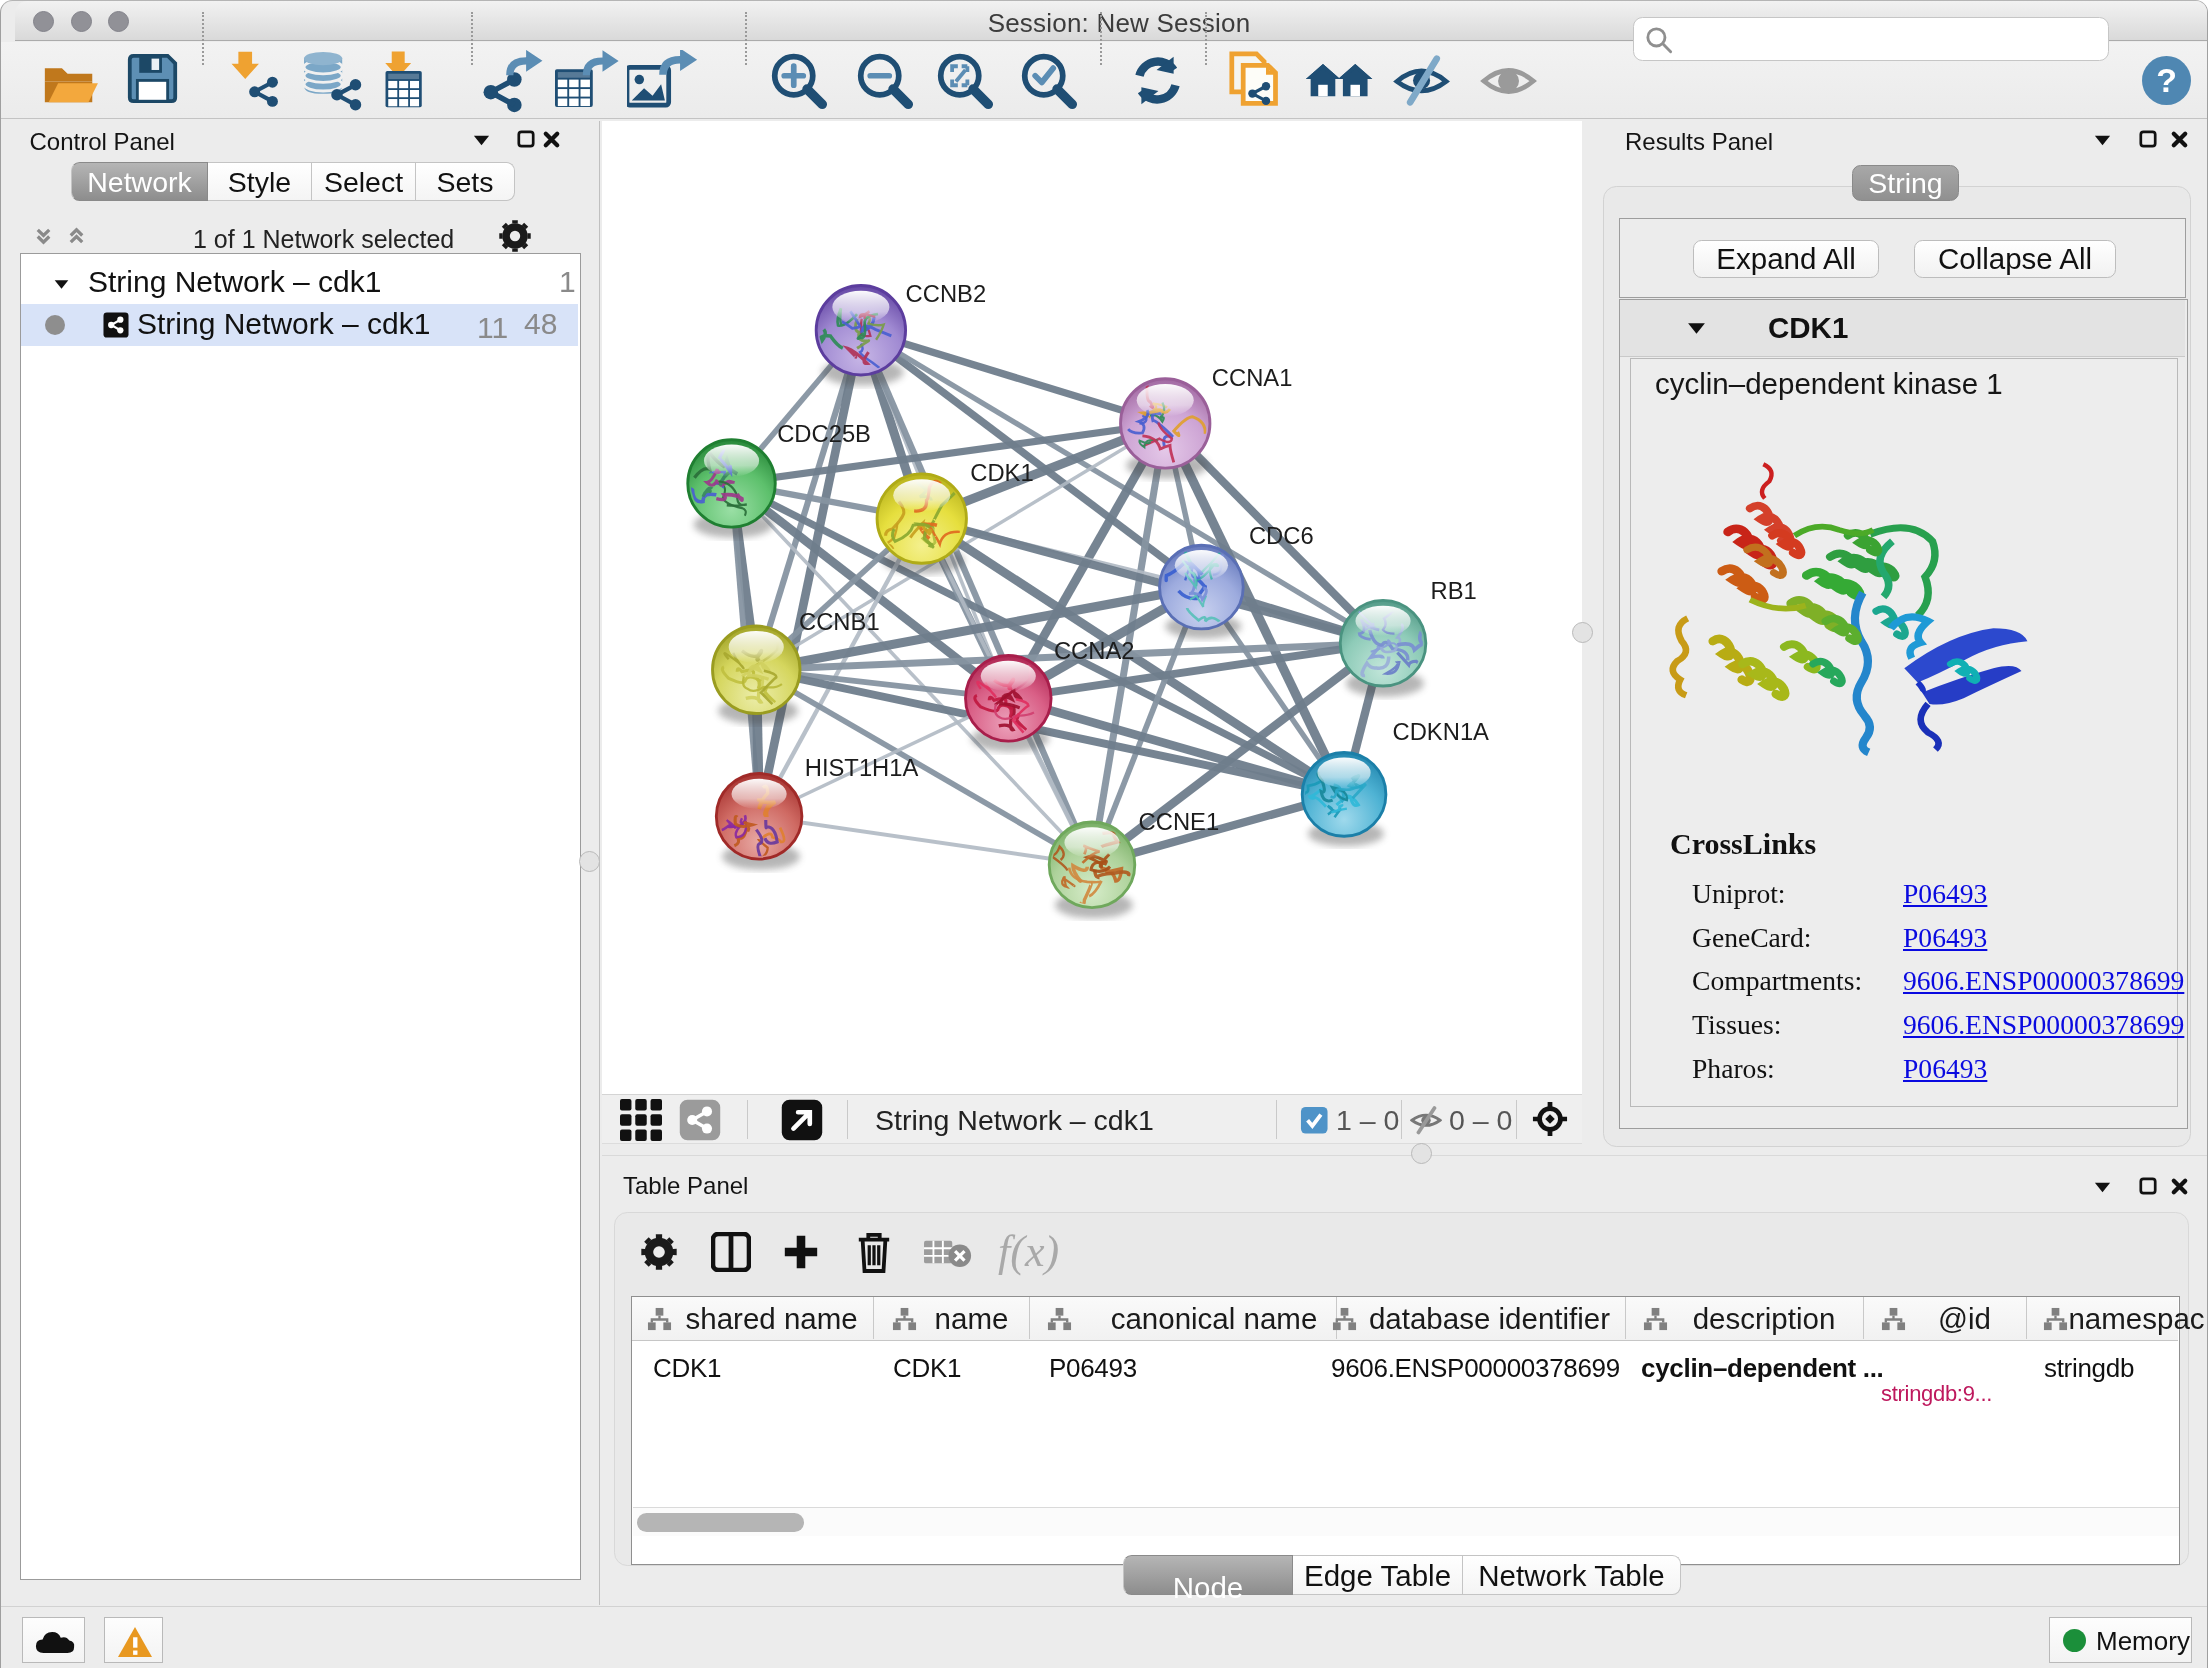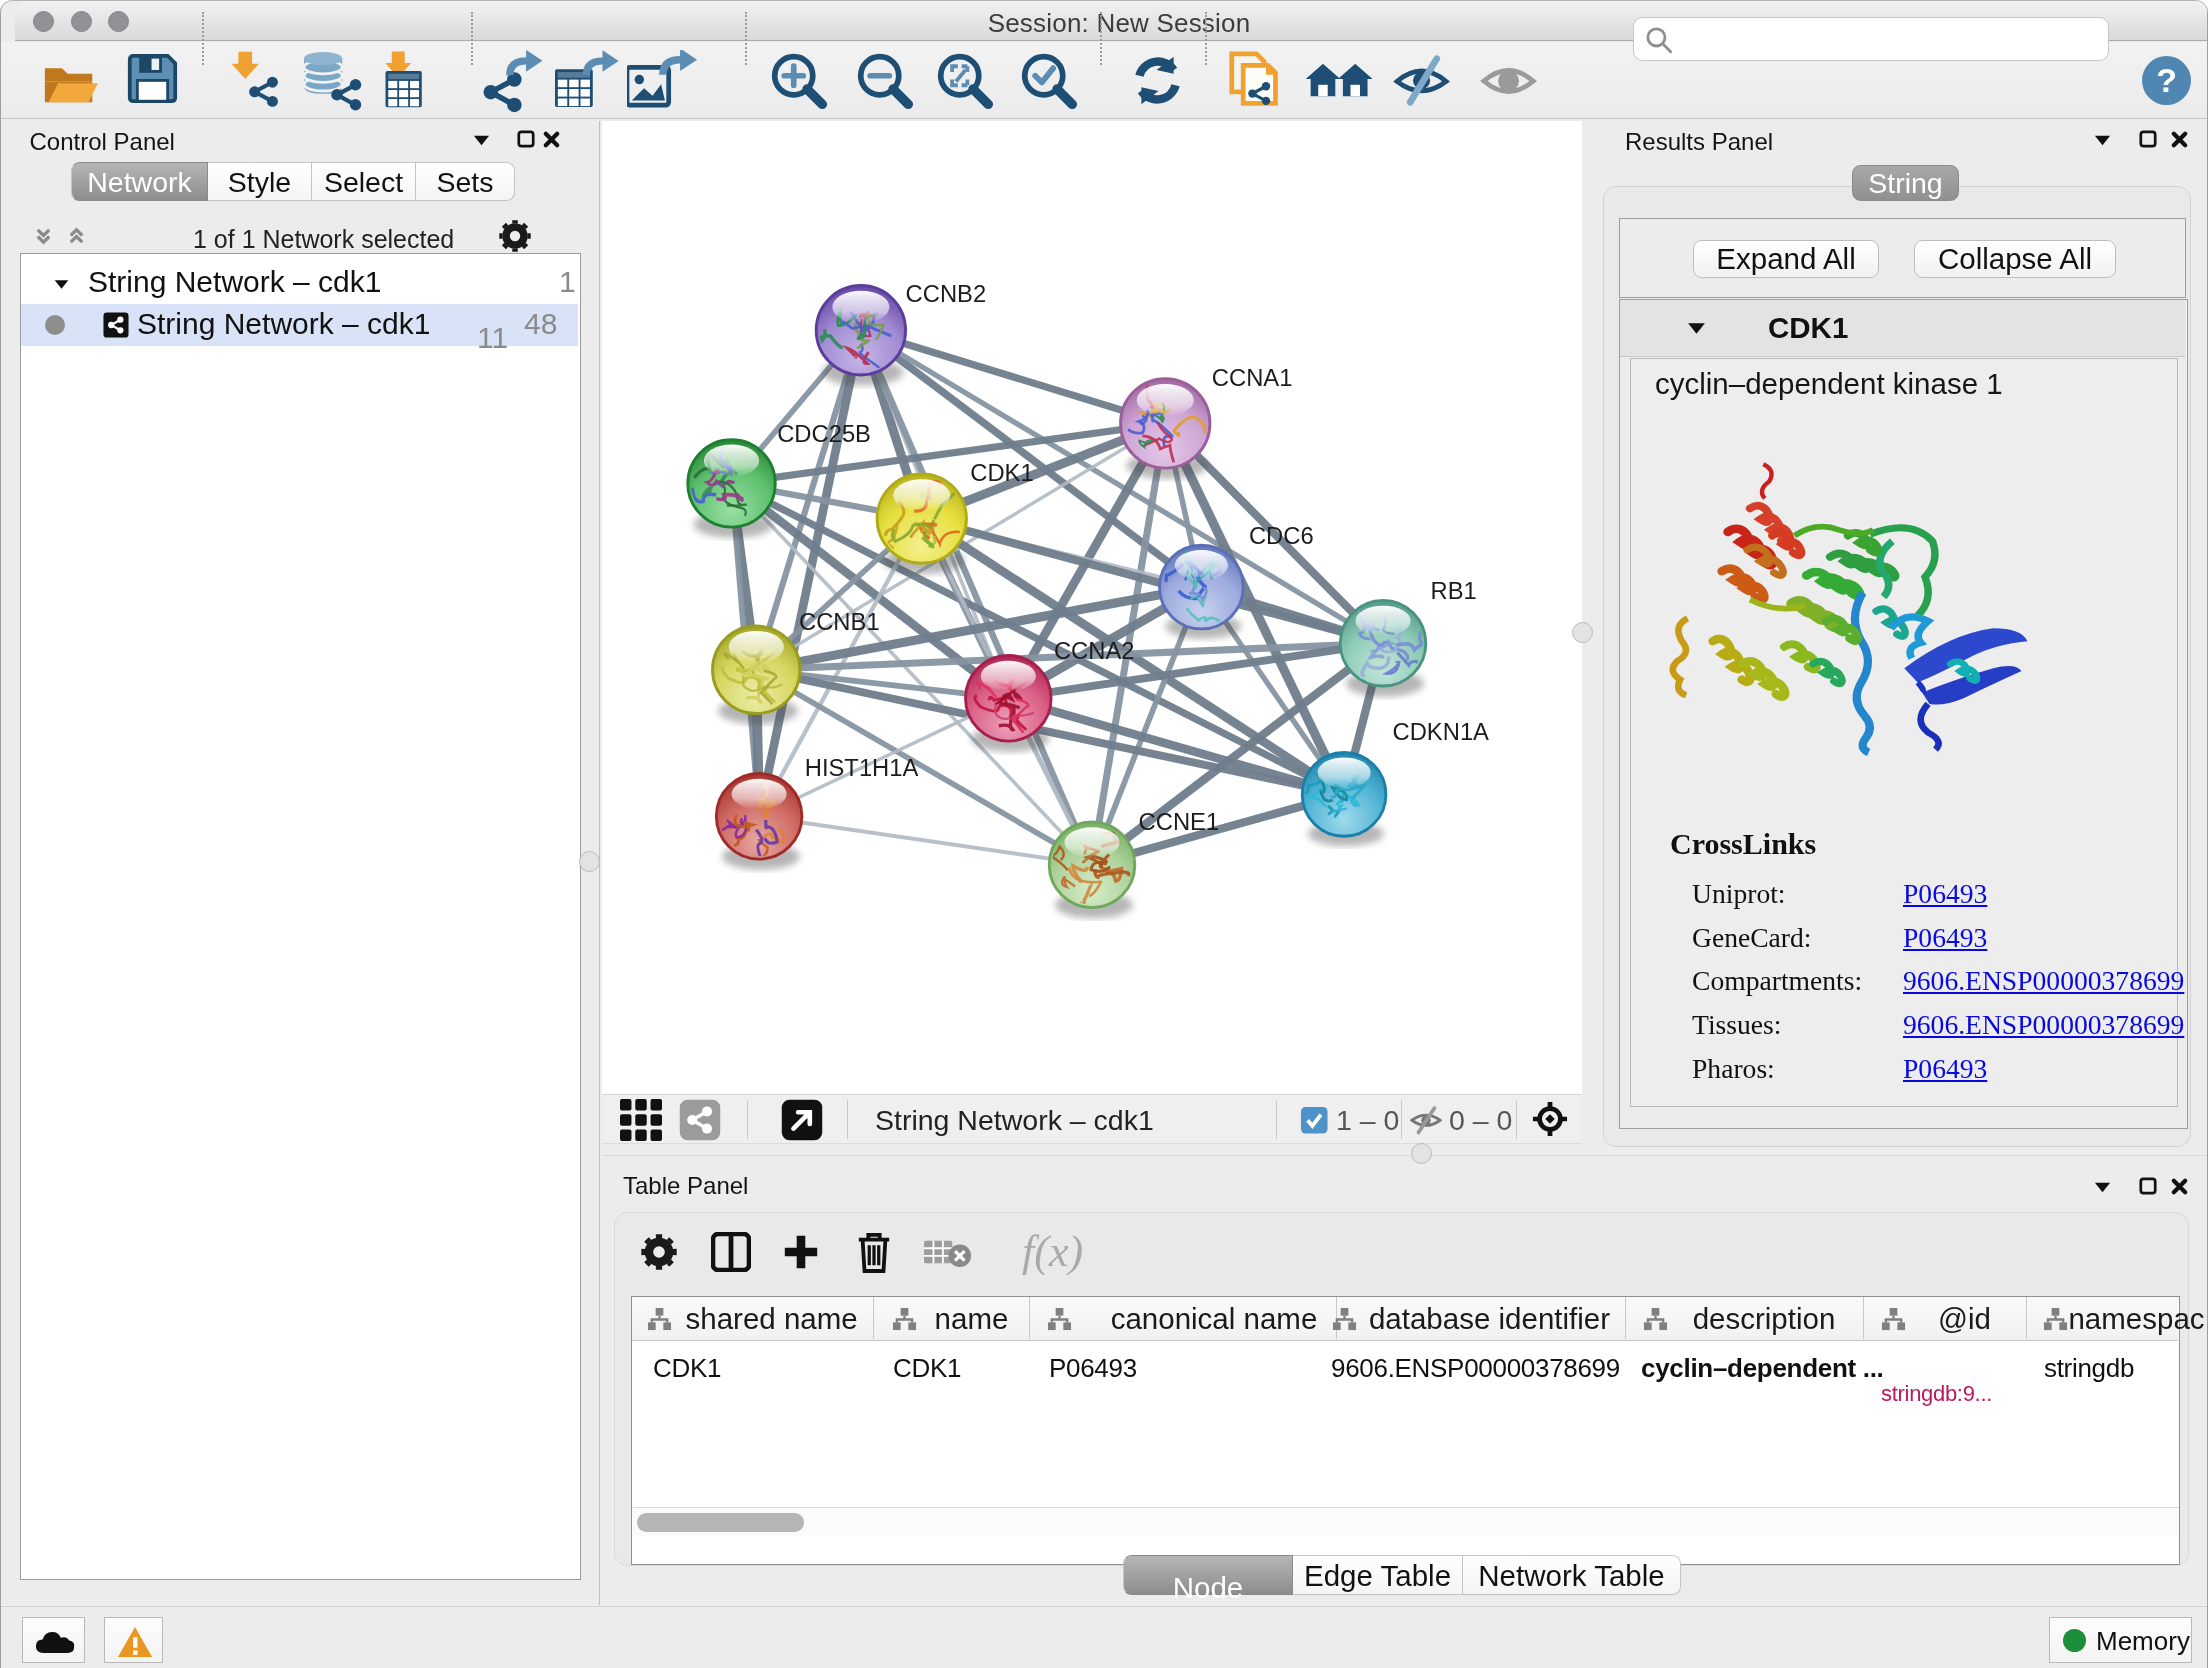--- a/index.html
+++ b/index.html
@@ -293,21 +293,21 @@
       <svg class="abs" style="left:82px;top:7.6px" width="26" height="26" viewBox="0 0 54 54">
         <rect x="1" y="1" width="52" height="52" rx="7" fill="#111"></rect>
         <g fill="#fff">
           <circle cx="36" cy="16" r="6.5"></circle>
           <circle cx="17" cy="27" r="6.5"></circle>
           <circle cx="36" cy="38" r="6.5"></circle>
           <path d="M36 16 L17 27 L36 38" stroke="#fff" stroke-width="4.5" fill="none"></path>
         </g>
       </svg>
       <span class="abs" style="left:116px;top:2.9px">String Network – cdk1</span>
-      <span class="abs num" style="left:456px;top:17px">11</span>
+      <span class="abs num" style="left:456px;top:7px">11</span>
       <span class="abs num" style="left:503px;top:2.9px">48</span>
     </div>
   </div>
 <div id="canvas" class="abs"></div>
 <svg class="abs" style="left:601px;top:120px" width="980" height="973" viewBox="0 0 1030 1023">
     <defs>
       <filter id="blur1">
         <feGaussianBlur stdDeviation="4"></feGaussianBlur>
       </filter>
       <radialGradient id="gCCNB2" cx="0.5" cy="0.8" r="0.85">
@@ -865,21 +865,21 @@
 <svg class="abs" style="left:923px;top:1236px" width="49" height="32" viewBox="0 0 52 34">
     <g fill="#9c9c9c">
       <rect x="0" y="4" width="30" height="24" rx="2"></rect>
     </g>
     <g stroke="#fff" stroke-width="2">
       <path d="M0 12 L30 12 M0 20 L30 20 M10 4 L10 28 M20 4 L20 28"></path>
     </g>
     <circle cx="38" cy="20" r="12" fill="#8a8a8a"></circle>
     <path d="M33 15 L43 25 M43 15 L33 25" stroke="#fff" stroke-width="3.4"></path>
   </svg>
-<div class="abs" style="left:997px;top:1225px;font-size:44px;color:#a9a9a9;font-weight:normal;font-family:'Liberation Serif',serif;margin-left:24px;"><i>f(x)</i></div>
+<div class="abs" style="left:997px;top:1225px;font-size:44px;color:#a9a9a9;font-weight:normal;font-family:'Liberation Serif',serif;"><i>f(x)</i></div>
 <div id="ttable" class="abs">
     <div id="thead" class="abs"></div>
     <div class="abs hcol" style="left:-1.9px;width:244px;">
       <div class="hlabel" style="left:42px;width:199px;">shared name</div>
     </div>
     <svg class="abs" style="left:15px;top:9.5px" width="25" height="25" viewBox="0 0 26 26">
       <rect x="9" y="1" width="8" height="8" fill="#808080"></rect>
       <rect x="1" y="16" width="8" height="8" fill="#808080"></rect>
       <rect x="17" y="16" width="8" height="8" fill="#808080"></rect>
       <path d="M13 9 L13 13 M5 16 L5 13 L21 13 L21 16" stroke="#808080" stroke-width="2.4" fill="none"></path>

